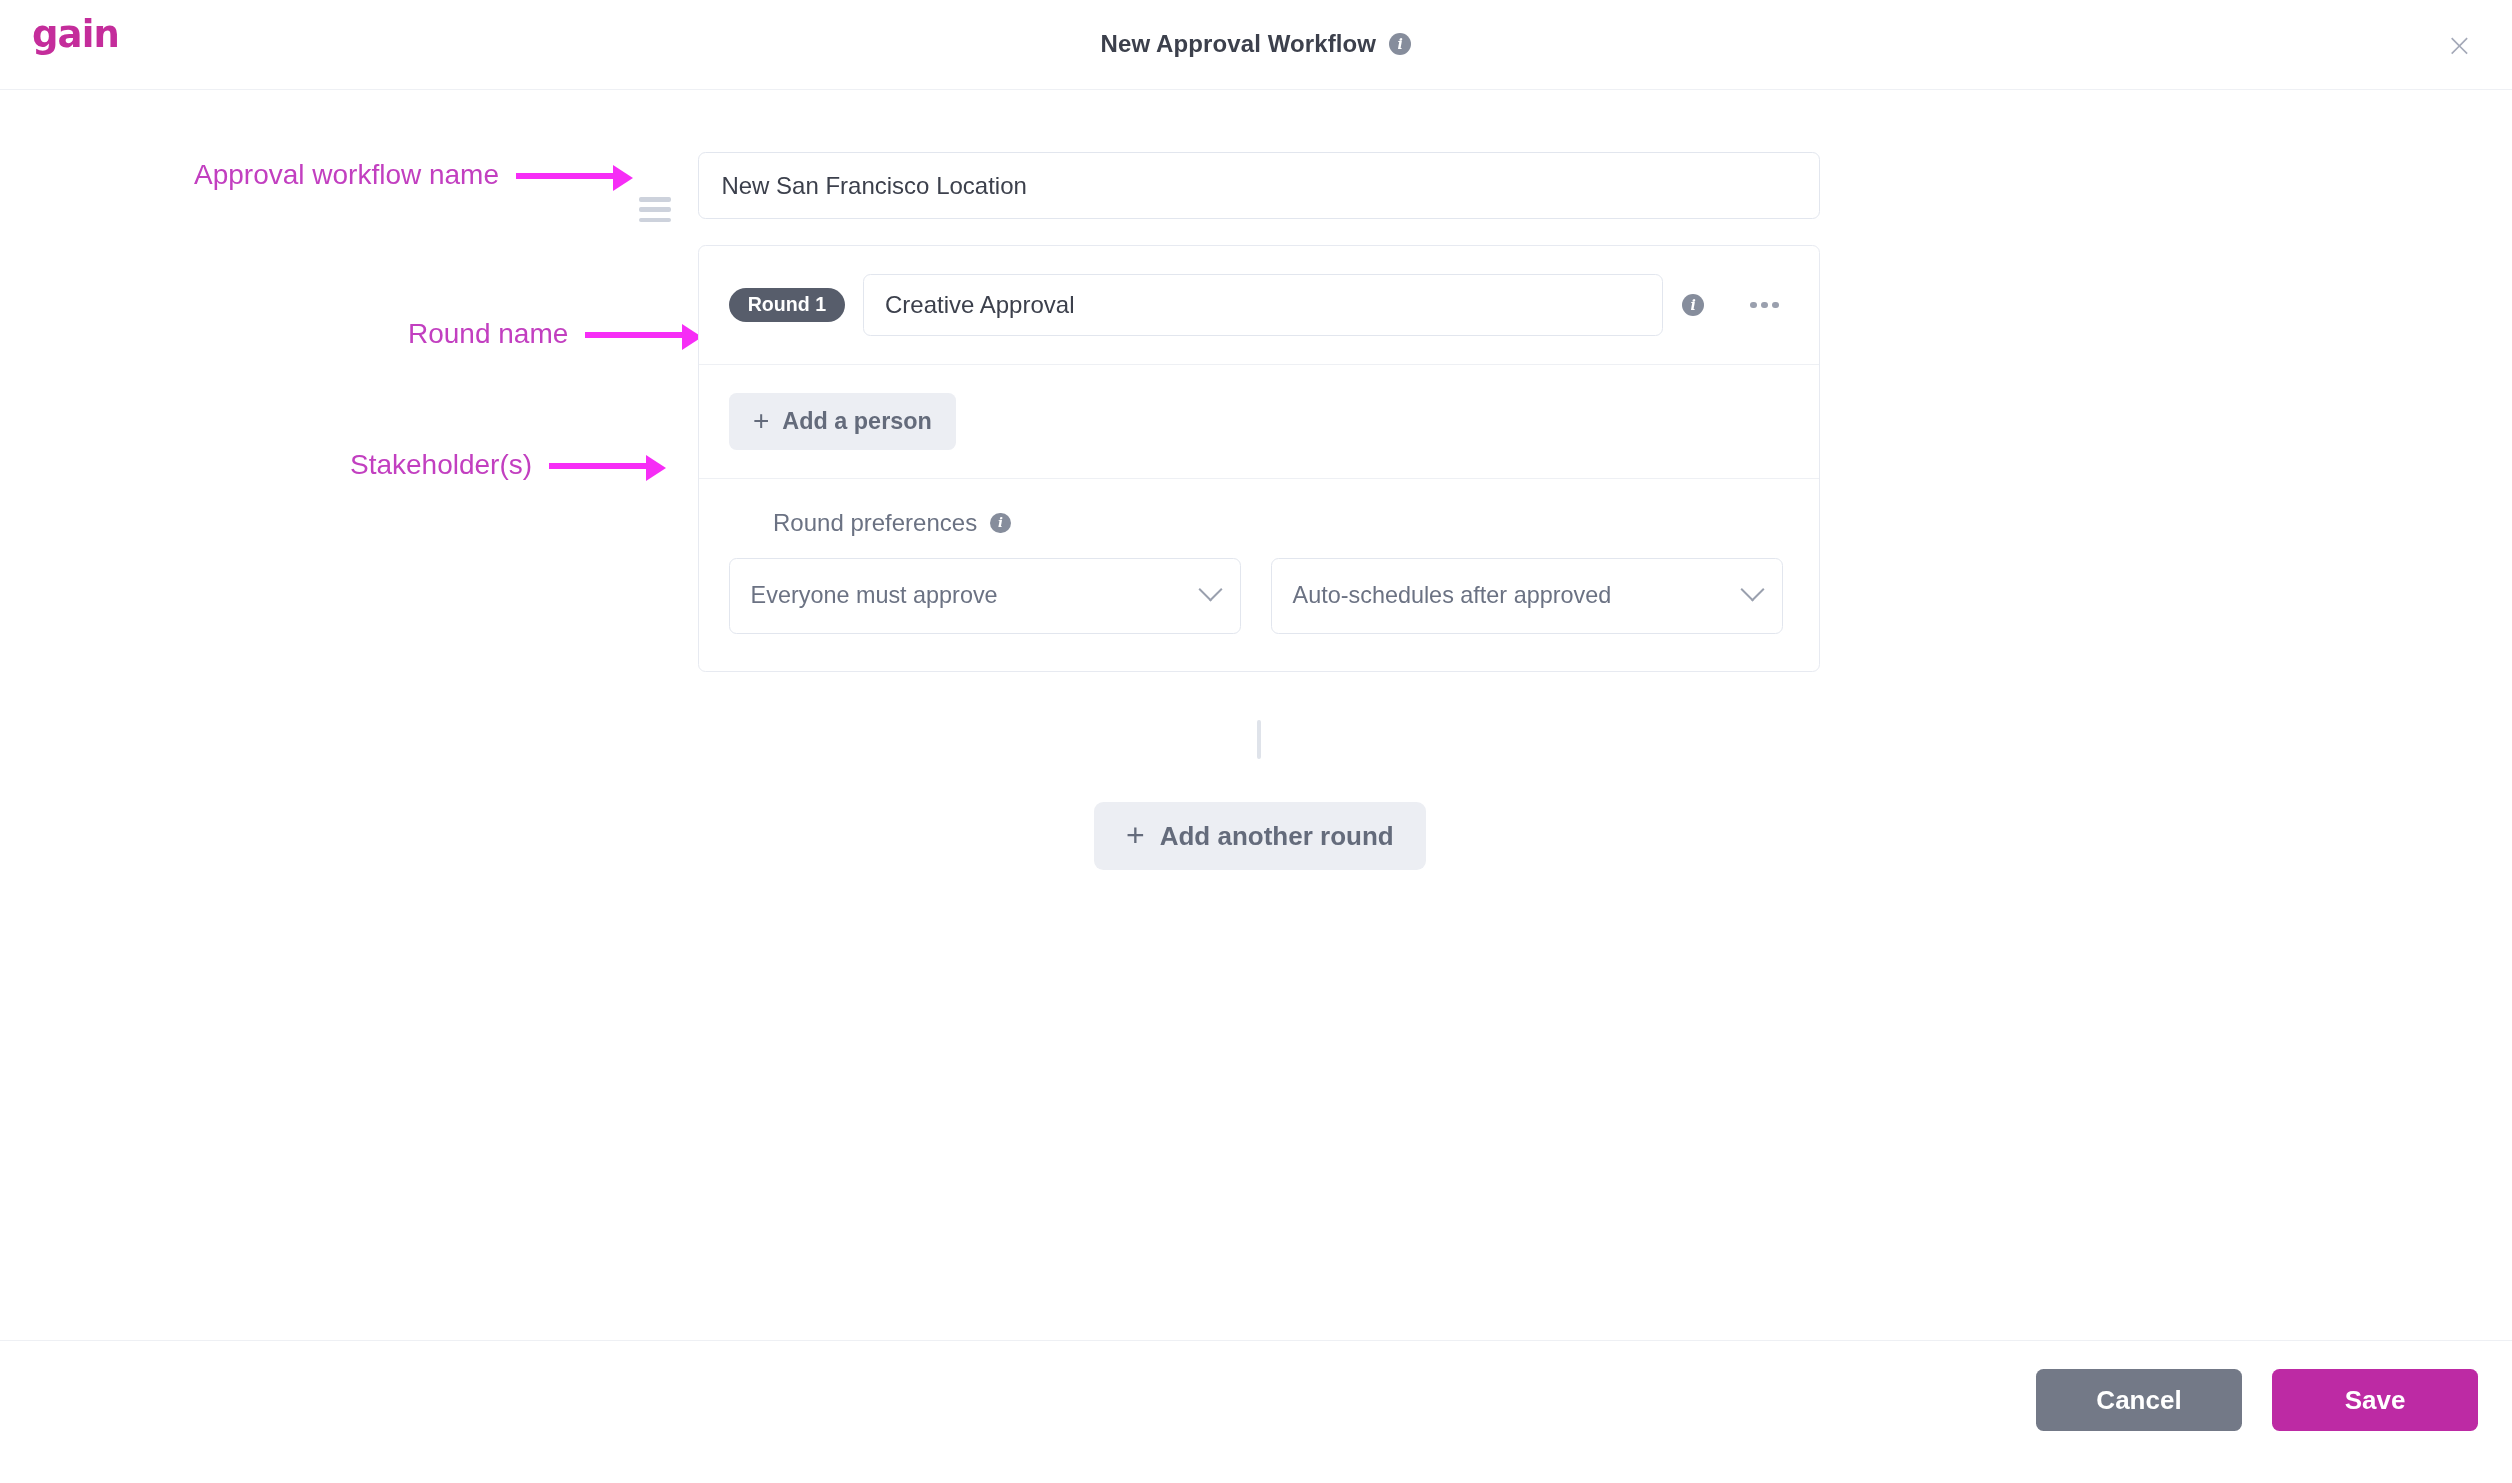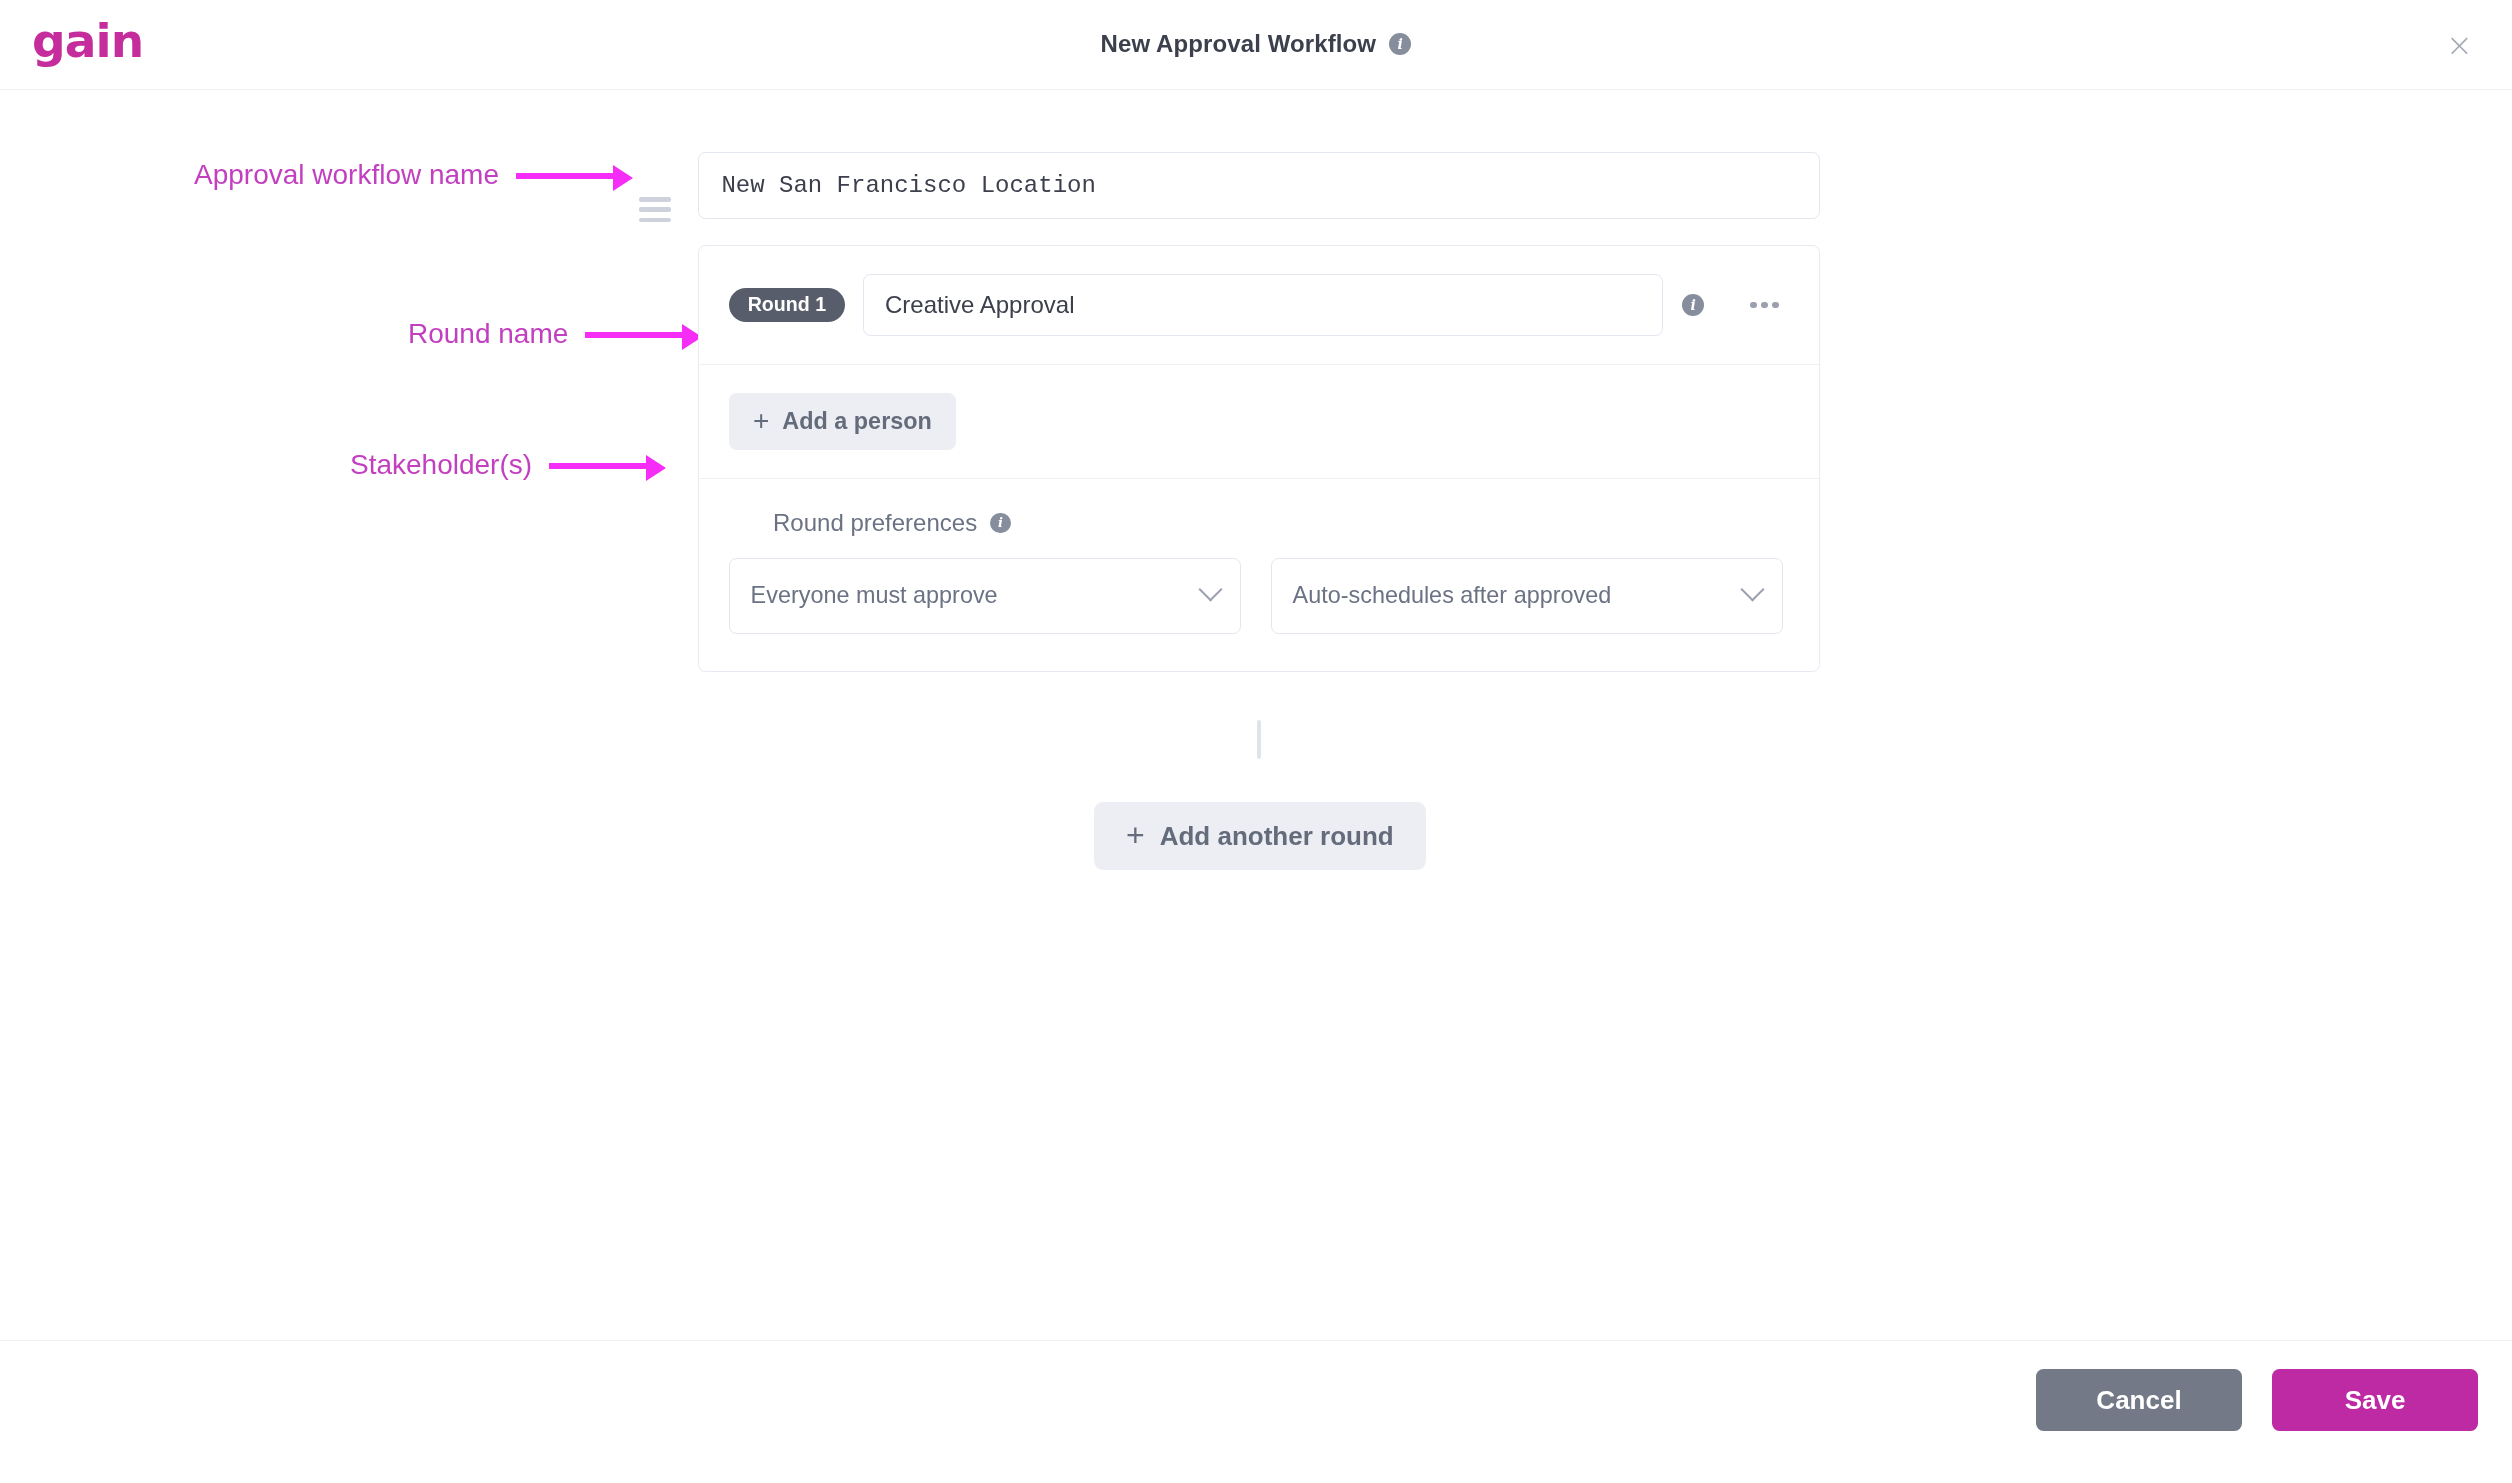--- a/index.html
+++ b/index.html
@@ -24,21 +24,21 @@
     position: absolute;
     left: 0; top: 0;
     width: 2512px;
     height: 90px;
     border-bottom: 1.9px solid #eef0f4;
     background: #ffffff;
   }
   .logo {
     position: absolute;
     left: 32px; top: 13px;
-    font-size: 47px;
+    font-size: 37px;
     font-weight: 700;
     letter-spacing: -0.9px;
     color: #c42d9b;
     font-family: "DejaVu Sans", sans-serif;
   }
   .header-title-wrap {
     position: absolute;
     left: 0; top: 0;
     width: 2512px; height: 88px;
     display: flex;
@@ -122,21 +122,21 @@
   .workflow-name-input {
     position: absolute;
     left: 698px; top: 152px;
     width: 1122px; height: 67px;
     border: 1.9px solid #e2e6ee;
     border-radius: 7.5px;
     background: #ffffff;
     font-size: 24px;
     color: #3c404c;
     padding: 0 22.4px;
-    font-family: Liberation Mono, monospace;
+    font-family: Liberation Sans, sans-serif;
     outline: none;
   }
 
   .round-card {
     position: absolute;
     left: 698px; top: 245px;
     width: 1122px;
     border: 1.9px solid #e7eaf1;
     border-radius: 7.5px;
     background: #ffffff;

